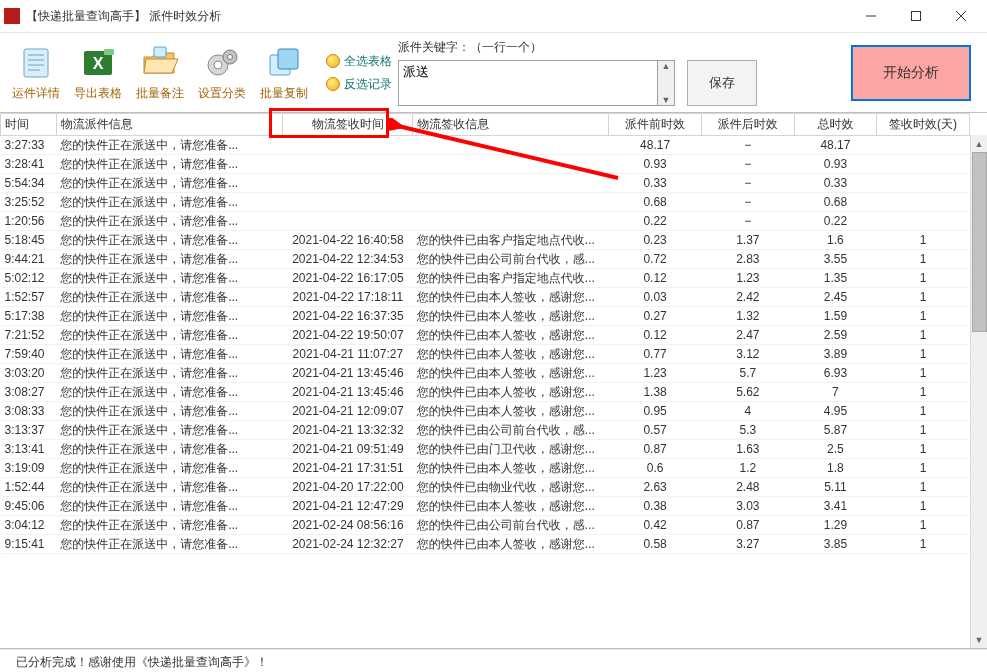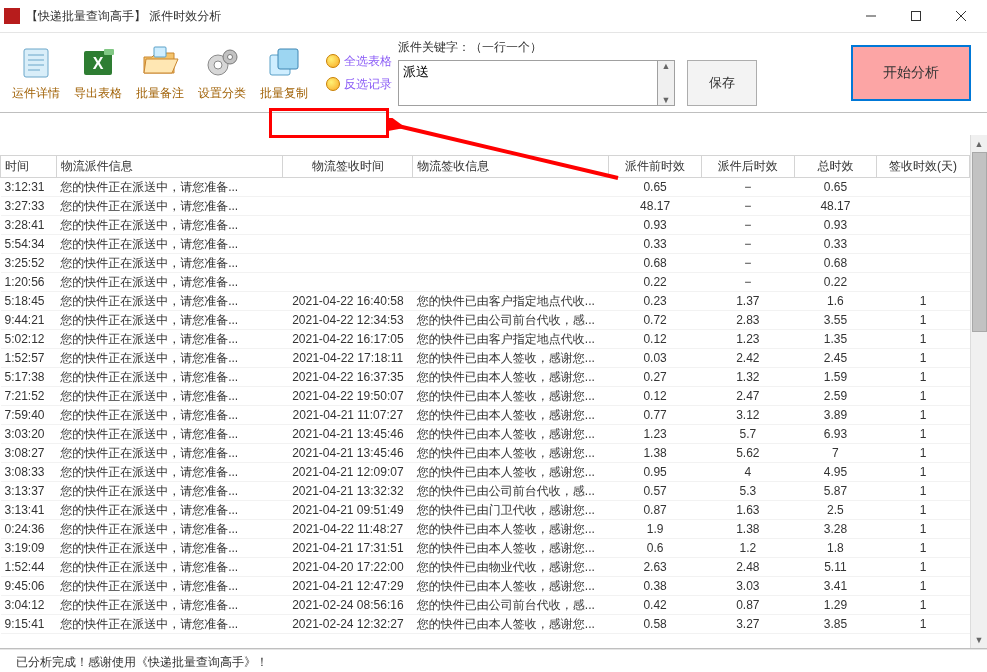--- a/index.html
+++ b/index.html
@@ -11,36 +11,36 @@
 .titlebar .title { font-size: 12px; color: #333; flex: 1; }
 .titlebar .win-btn { width: 45px; height: 30px; display: flex; align-items: center; justify-content: center; color: #555; }
 
 
 .toolbar { height: 80px; background: #fff; display: flex; align-items: center; padding: 4px 8px; gap: 6px; border-bottom: 1px solid #bfbfbf; }
 .tb-btn { width: 56px; display: flex; flex-direction: column; align-items: center; gap: 2px; cursor: pointer; }
 .tb-btn .lbl { font-size: 12px; color: #a16207; white-space: nowrap; }
 .tb-ico { width: 40px; height: 40px; display: flex; align-items: center; justify-content: center; }
 
 .small-btns { display: flex; flex-direction: column; gap: 6px; margin-left: 8px; }
-.sm-btn { display: flex; align-items: center; gap: 4px; font-size: 12px; color: #8b5cf6; cursor: pointer; }
+.sm-btn { display: flex; align-items: center; gap: 4px; font-size: 12px; color: #0f766e; cursor: pointer; }
 .bulb { width: 14px; height: 14px; border-radius: 50%; background: radial-gradient(circle at 35% 35%, #fff176, #f9a825); border: 1px solid #c97f00; }
 
 .kw-block { display: flex; flex-direction: column; gap: 2px; }
 .kw-block .kw-label { font-size: 12px; color: #333; margin-bottom: 2px; }
 .kw-row { display: flex; align-items: stretch; gap: 12px; }
 .kw-input { width: 260px; height: 46px; border: 1px solid #a0a0a0; font-size: 13px; padding: 2px 4px; resize: none; outline: none; background: #fff; }
 .kw-scroll { width: 17px; background: #f0f0f0; border: 1px solid #a0a0a0; border-left: none; display: flex; flex-direction: column; justify-content: space-between; align-items: center; color: #666; }
 .kw-scroll .arr { font-size: 9px; line-height: 10px; }
 
 .save-btn { width: 70px; height: 46px; background: #f3f3f3; border: 1px solid #adadad; font-size: 13px; color: #333; cursor: pointer; text-align: center; }
 .analyze-btn { width: 120px; height: 56px; background: #fca5a5; border: 2px solid #0078d7; font-size: 14px; color: #333; cursor: pointer; margin-left: auto; margin-right: 8px; }
 
 
 .table-wrap { position: relative; height: 536px; overflow: hidden; border-bottom: 1px solid #bfbfbf; }
-.tbl { width: calc(100% - 17px); border-collapse: collapse; table-layout: fixed; margin-top: 42px; }
+.tbl { width: calc(100% - 17px); border-collapse: collapse; table-layout: fixed; }
 .tbl th, .tbl td { font-size: 12px; height: 19px; padding: 0 4px; white-space: nowrap; overflow: hidden; text-overflow: ellipsis; }
 .tbl thead th { background: #fff; border: 1px solid #d4d4d4; text-align: left; font-weight: normal; color: #333; height: 22px; }
 .tbl tbody td { border-bottom: 1px solid #f2f2f2; color: #333; }
 .col-time   { width: 54px; }
 .col-disp   { width: 220px; }
 .col-stime  { width: 126px; text-align: center; }
 .col-sinfo  { width: 190px; }
 .col-pre    { width: 90px;  text-align: center; }
 .col-post   { width: 90px;  text-align: center; }
 .col-total  { width: 80px;  text-align: center; }
@@ -175,30 +175,20 @@
         <th class="col-stime">物流签收时间</th>
         <th class="col-sinfo">物流签收信息</th>
         <th class="col-pre">派件前时效</th>
         <th class="col-post">派件后时效</th>
         <th class="col-total">总时效</th>
         <th class="col-sign">签收时效(天)</th>
       </tr>
     </thead>
     <tbody id="tbody">
         <tr>
-          <td class="col-time">3:12:31</td>
-          <td class="col-disp">您的快件正在派送中，请您准备...</td>
-          <td class="col-stime"></td>
-          <td class="col-sinfo"></td>
-          <td class="col-pre">0.65</td>
-          <td class="col-post dash">−</td>
-          <td class="col-total">0.65</td>
-          <td class="col-sign"></td>
-        </tr>
-        <tr>
           <td class="col-time">3:27:33</td>
           <td class="col-disp">您的快件正在派送中，请您准备...</td>
           <td class="col-stime"></td>
           <td class="col-sinfo"></td>
           <td class="col-pre">48.17</td>
           <td class="col-post dash">−</td>
           <td class="col-total">48.17</td>
           <td class="col-sign"></td>
         </tr>
         <tr>
@@ -352,30 +342,20 @@
           <td class="col-sign">1</td>
         </tr>
         <tr>
           <td class="col-time">3:13:41</td>
           <td class="col-disp">您的快件正在派送中，请您准备...</td>
           <td class="col-stime">2021-04-21 09:51:49</td>
           <td class="col-sinfo">您的快件已由门卫代收，感谢您...</td>
           <td class="col-pre">0.87</td>
           <td class="col-post">1.63</td>
           <td class="col-total">2.5</td>
-          <td class="col-sign">1</td>
-        </tr>
-        <tr>
-          <td class="col-time">0:24:36</td>
-          <td class="col-disp">您的快件正在派送中，请您准备...</td>
-          <td class="col-stime">2021-04-22 11:48:27</td>
-          <td class="col-sinfo">您的快件已由本人签收，感谢您...</td>
-          <td class="col-pre">1.9</td>
-          <td class="col-post">1.38</td>
-          <td class="col-total">3.28</td>
           <td class="col-sign">1</td>
         </tr>
         <tr>
           <td class="col-time">3:19:09</td>
           <td class="col-disp">您的快件正在派送中，请您准备...</td>
           <td class="col-stime">2021-04-21 17:31:51</td>
           <td class="col-sinfo">您的快件已由本人签收，感谢您...</td>
           <td class="col-pre">0.6</td>
           <td class="col-post">1.2</td>
           <td class="col-total">1.8</td>

